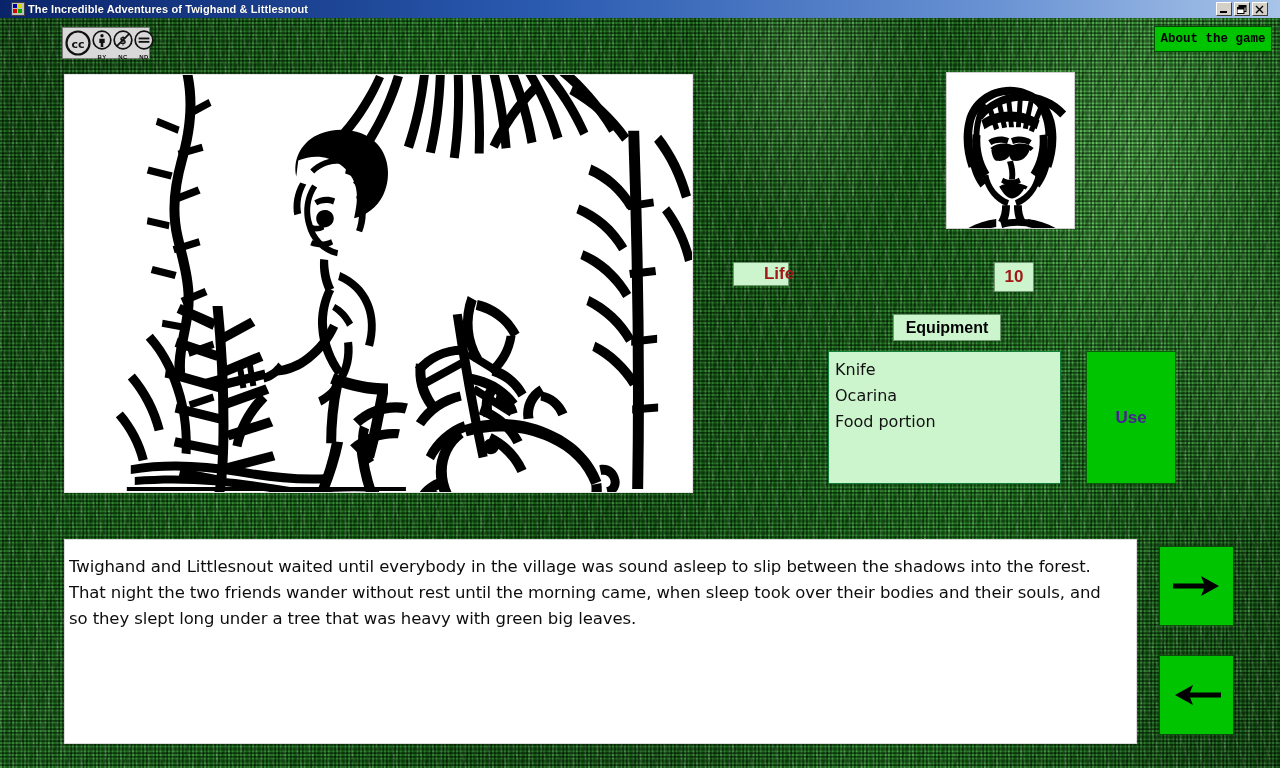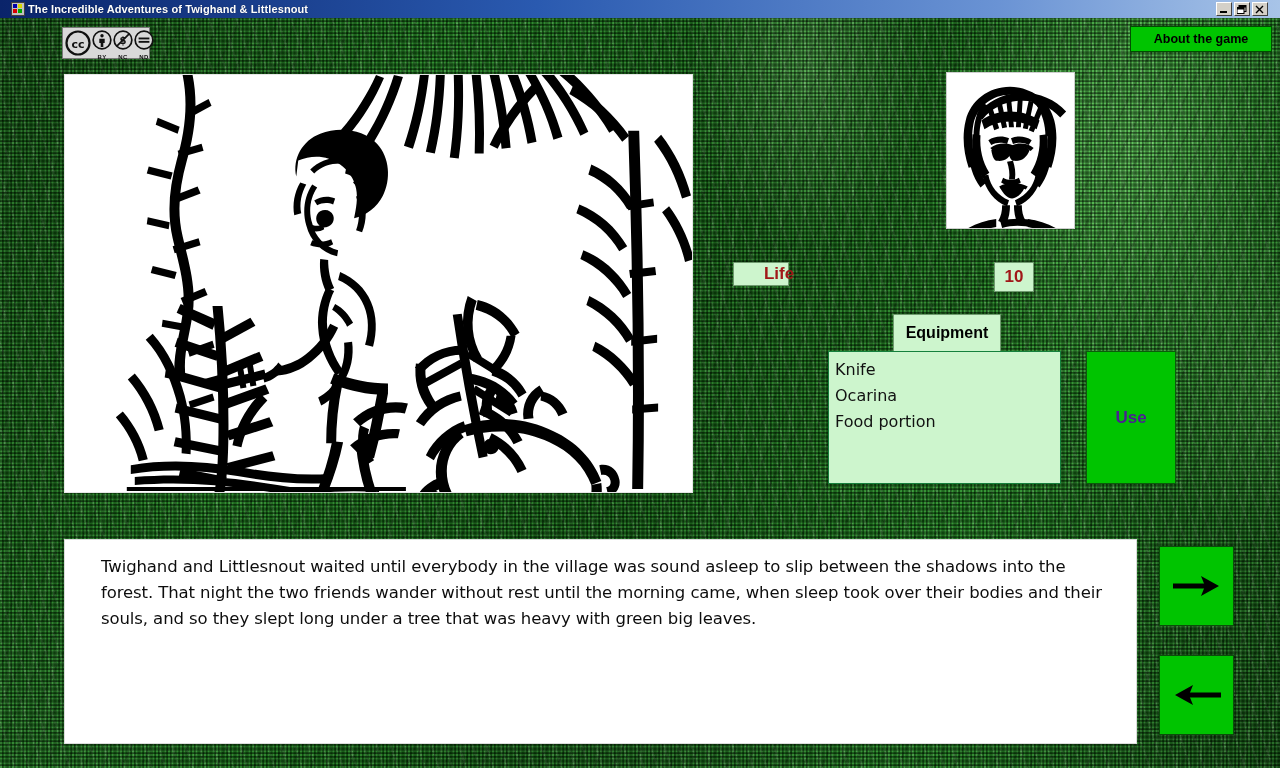--- a/index.html
+++ b/index.html
@@ -139,32 +139,32 @@
     font-weight: bold;
     color: #111;
     line-height: 7px;
     letter-spacing: 0.3px;
   }
 
   
   .about-btn {
     position: absolute;
     right: 8px; top: 26px;
-    width: 142px; height: 26px;
+    width: 118px; height: 26px;
     background: #00c400;
     border: 1px solid #004f00;
     box-sizing: border-box;
     display: flex;
     align-items: center;
     justify-content: center;
     font-size: 12.5px;
     font-weight: bold;
     color: #000;
     cursor: pointer;
-    font-family: Liberation Sans, sans-serif;
+    font-family: Liberation Mono, monospace;
   }
 
   
   .scene {
     position: absolute;
     left: 64px; top: 74px;
     width: 629px; height: 419px;
     background: #ffffff;
     border: 1px solid #e6e6e6;
     box-sizing: border-box;
@@ -203,21 +203,21 @@
     padding-left: 36px;
   }
   .chip-value {
     left: 994px; top: 262px;
     width: 40px; height: 30px;
     color: #a01818;
     font-size: 17px;
   }
   .chip-equip {
     left: 893px; top: 314px;
-    width: 108px; height: 38px;
+    width: 108px; height: 27px;
     color: #000000;
     font-size: 16px;
   }
 
   
   .equip-list {
     position: absolute;
     left: 828px; top: 351px;
     width: 233px; height: 133px;
     background: #cdf5cd;
@@ -253,21 +253,21 @@
   }
 
   
   .story {
     position: absolute;
     left: 64px; top: 539px;
     width: 1073px; height: 205px;
     background: #ffffff;
     border: 1px solid #dcdcdc;
     box-sizing: border-box;
-    padding: 14px 22px 0 36px;
+    padding: 14px 22px 0 4px;
     overflow: hidden;
   }
   .story p {
     margin: 0;
     font-family: "DejaVu Sans", sans-serif;
     font-size: 16.5px;
     line-height: 26px;
     color: #0d0d0d;
     letter-spacing: -0.1px;
   }

